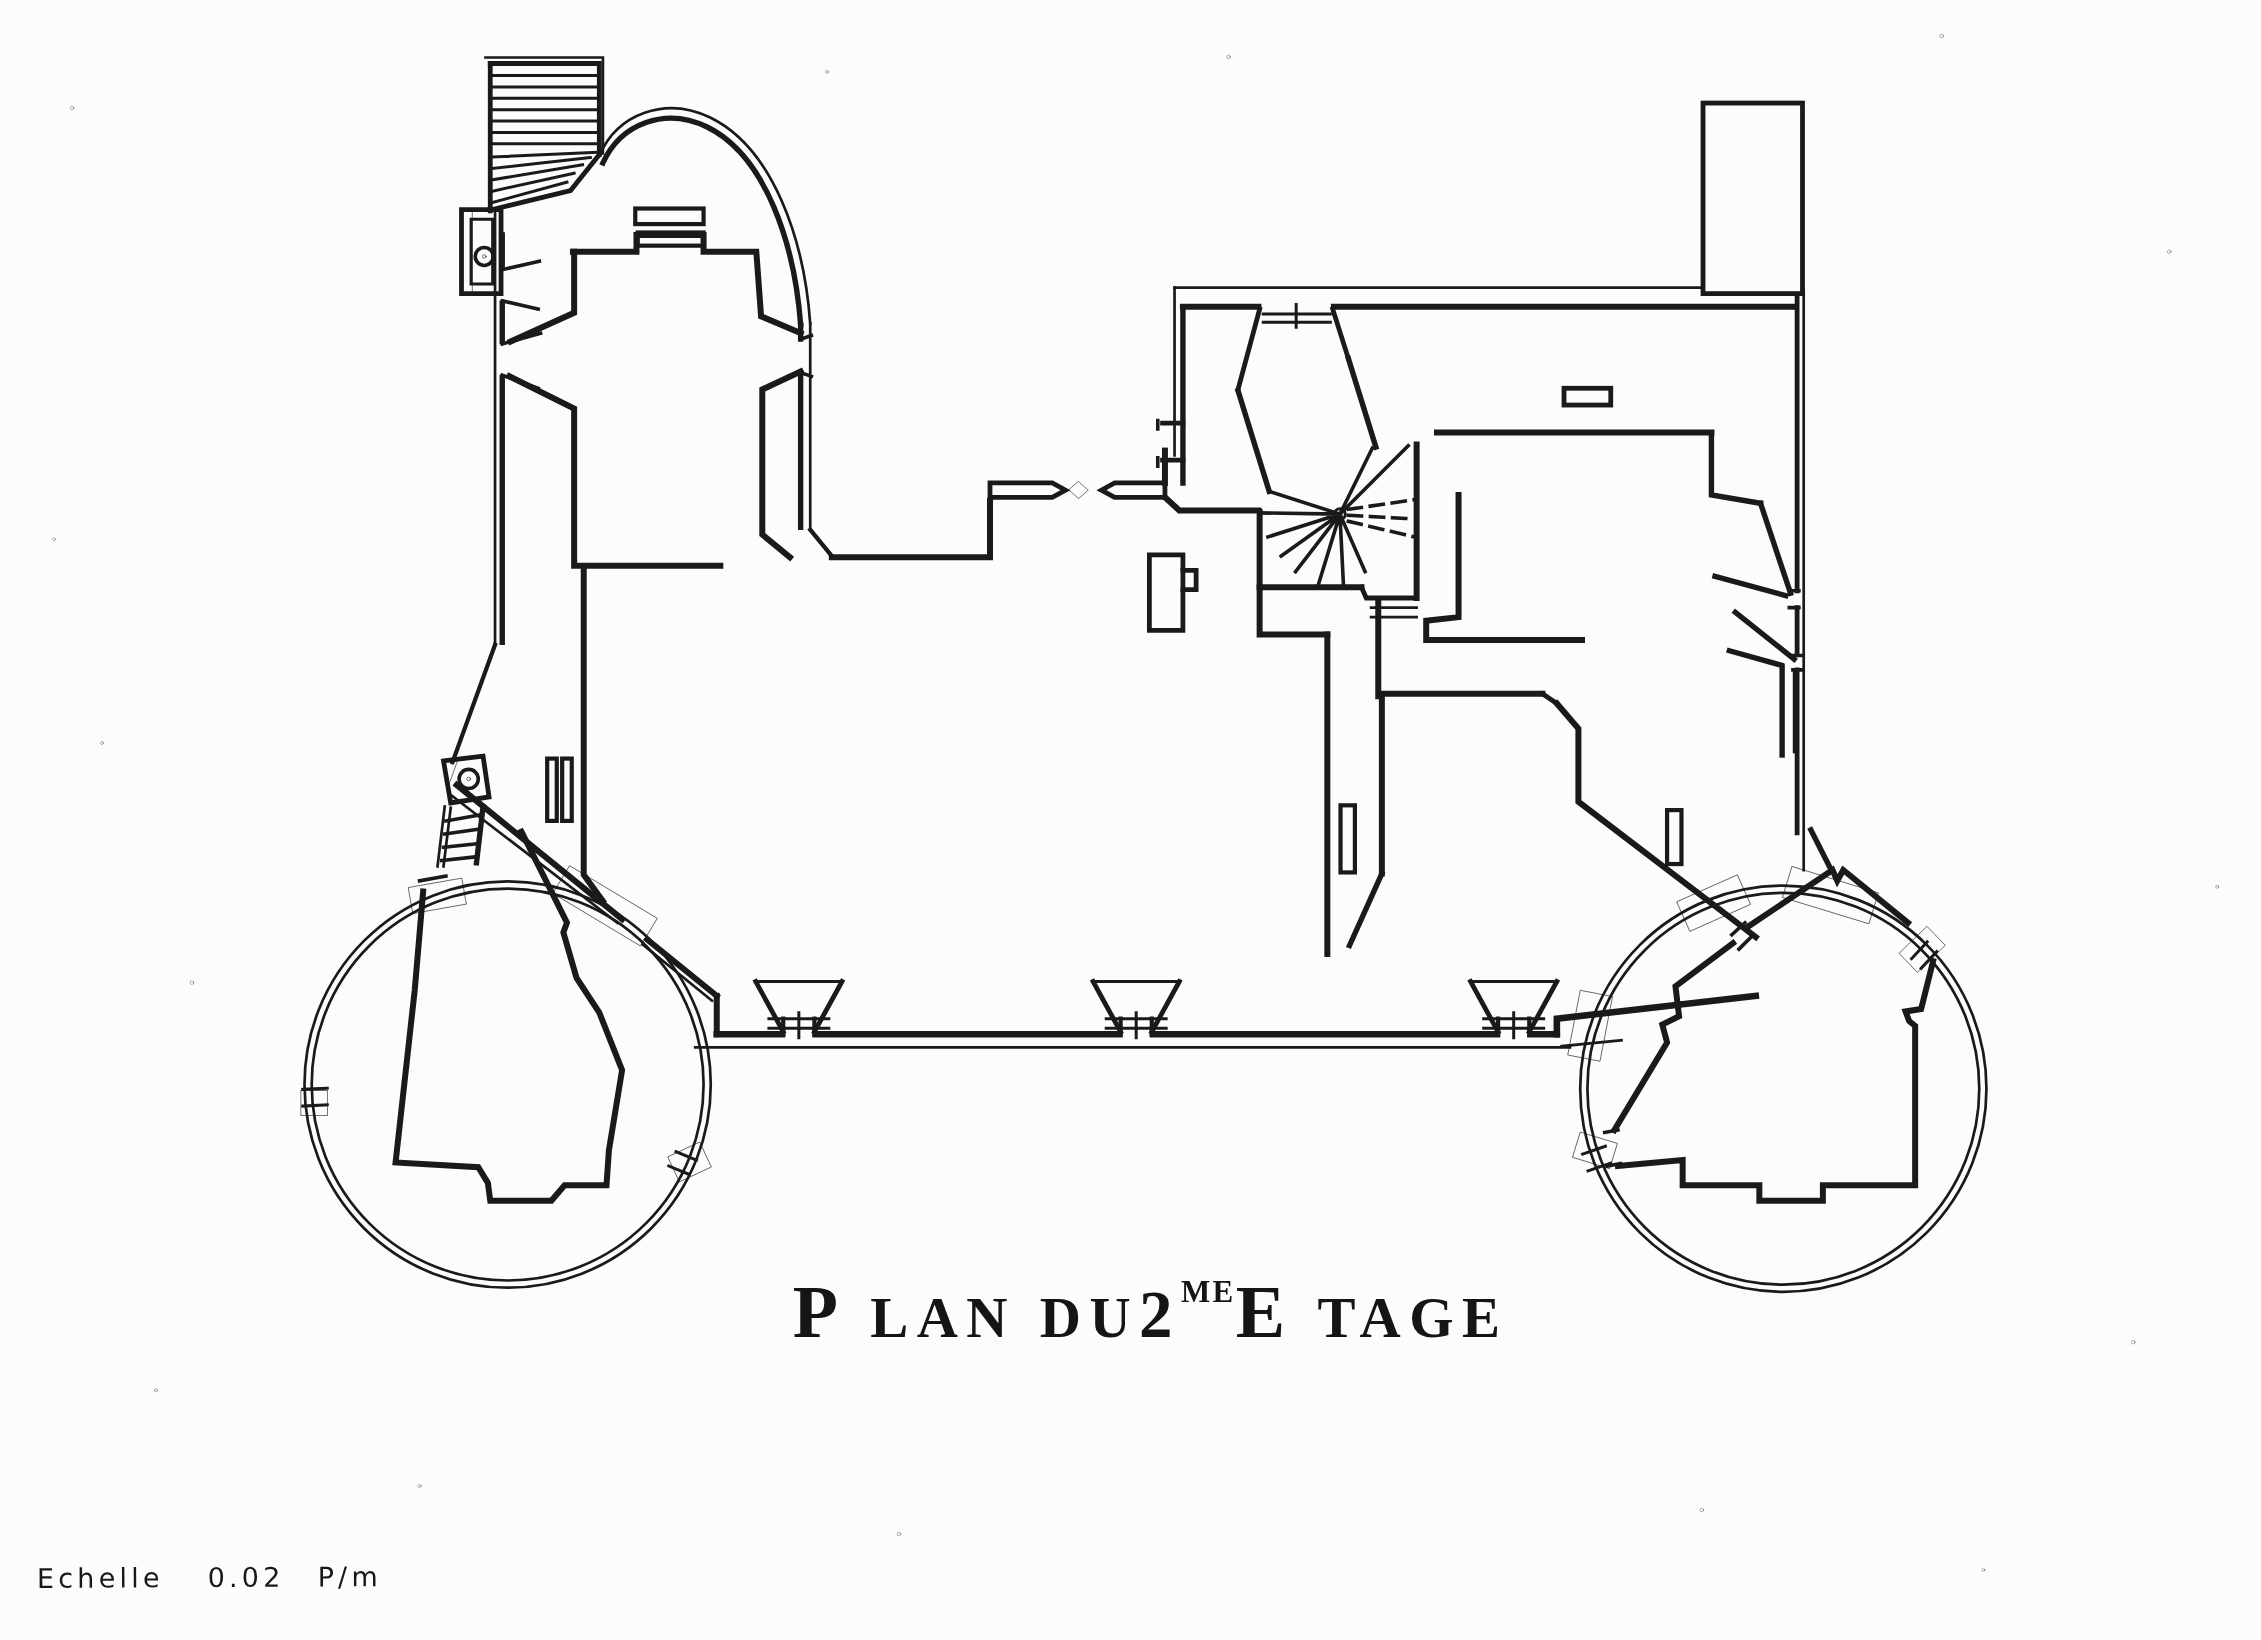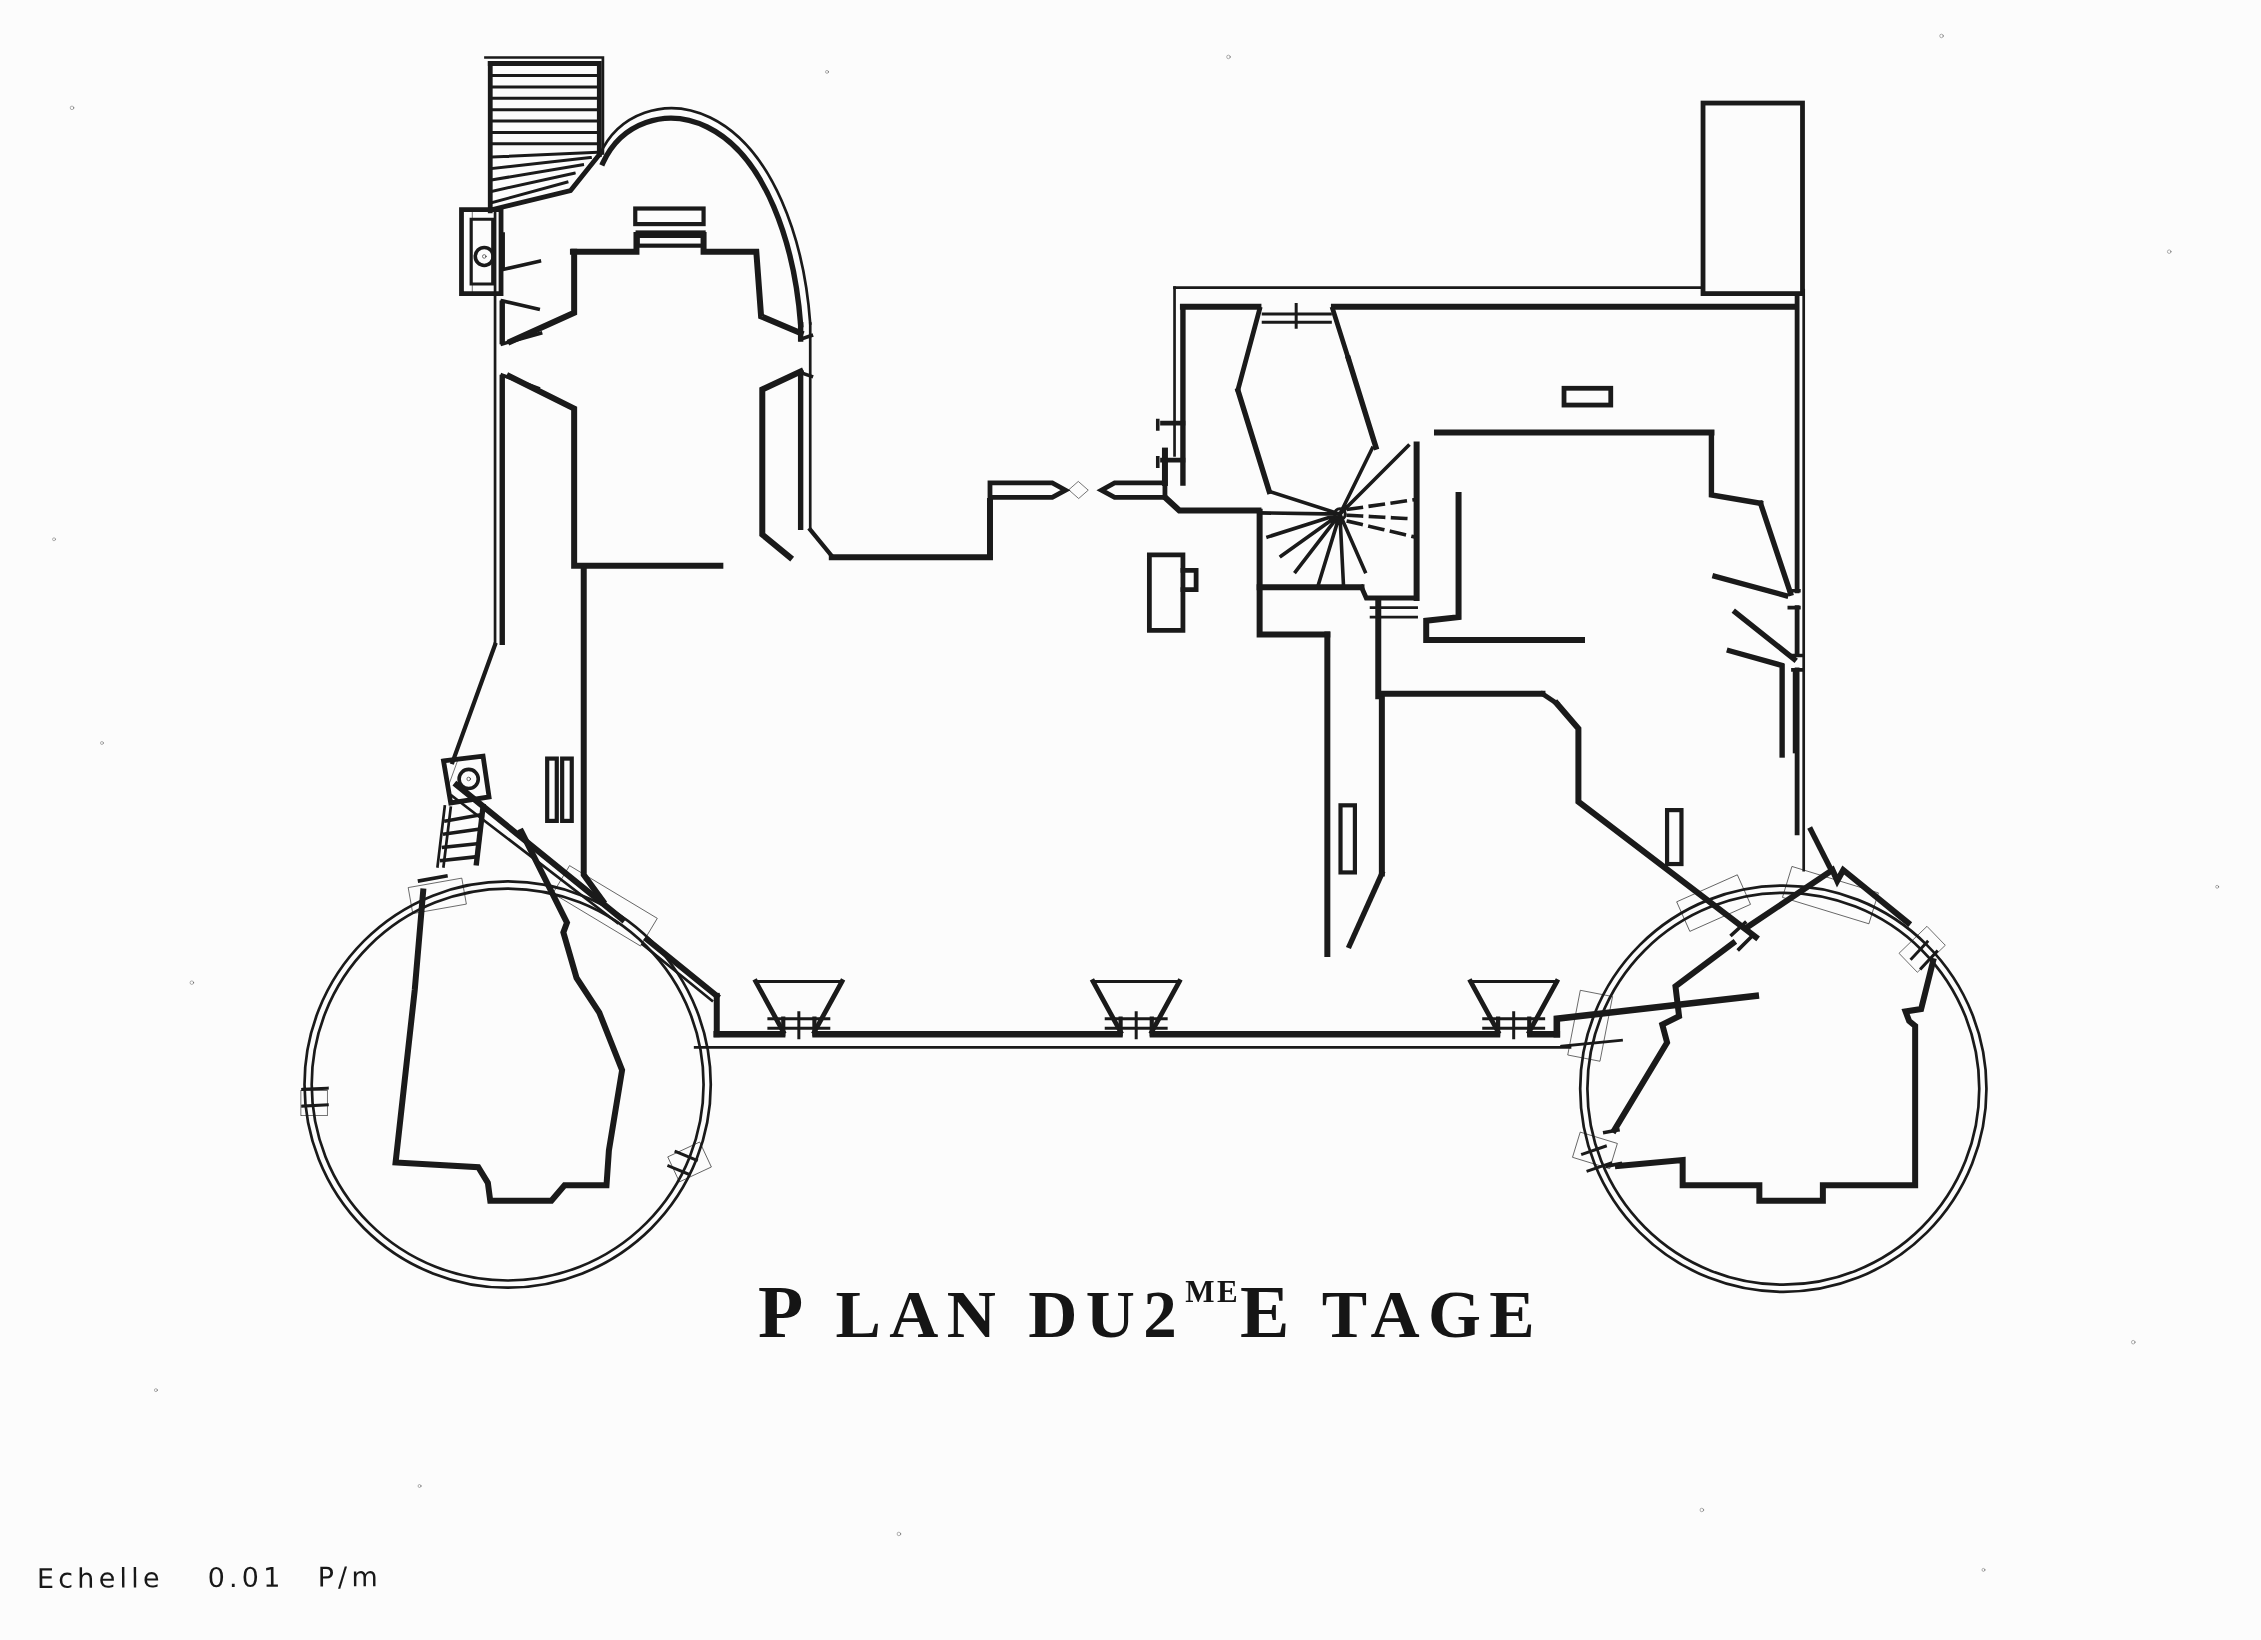--- a/index.html
+++ b/index.html
@@ -24,21 +24,21 @@
   .dash{stroke-dasharray:22 15}
   
   .plan-title{
     position:absolute;left:857px;top:1275px;width:587px;
     display:flex;justify-content:center;align-items:baseline;
     color:#151515;white-space:nowrap;
     font-family:"Liberation Serif", serif;font-weight:700;
     letter-spacing:8.4px;
   }
   .plan-title .cap{font-size:74px;line-height:1;}
-  .plan-title .sc{font-size:68px;line-height:1;text-transform:uppercase;margin-left:24px;}
+  .plan-title .sc{font-size:57px;line-height:1;text-transform:uppercase;margin-left:24px;}
   .plan-title .gap-s{display:inline-block;width:20.4px;}
   .plan-title .gap-l{display:inline-block;width:38px;}
   .plan-title .num{font-size:67px;line-height:1;}
   .plan-title .ord{font-size:31px;line-height:1;text-transform:uppercase;
     position:relative;top:-35px;letter-spacing:2.4px;}
   
   .scale-note{
     position:absolute;left:37px;top:1562px;
     font-family:"DejaVu Sans", sans-serif;font-size:27px;color:#181818;
     letter-spacing:4.2px;white-space:nowrap;transform:rotate(-0.3deg);
@@ -258,17 +258,17 @@
     <span class="sc">du</span>
     <span class="gap-s"></span>
     <span class="num">2</span>
       <span class="ord">me</span>
     <span class="gap-l"></span>
     <span class="cap">E</span>
       <span class="sc">tage</span>
   </div>
 
   <div class="scale-note">
-    <span>Echelle</span><span class="val">0.01</span><span class="unit">P/m</span>
+    <span>Echelle</span><span class="val">0.02</span><span class="unit">P/m</span>
   </div>
 
 </div>
 
 
 </body></html>

